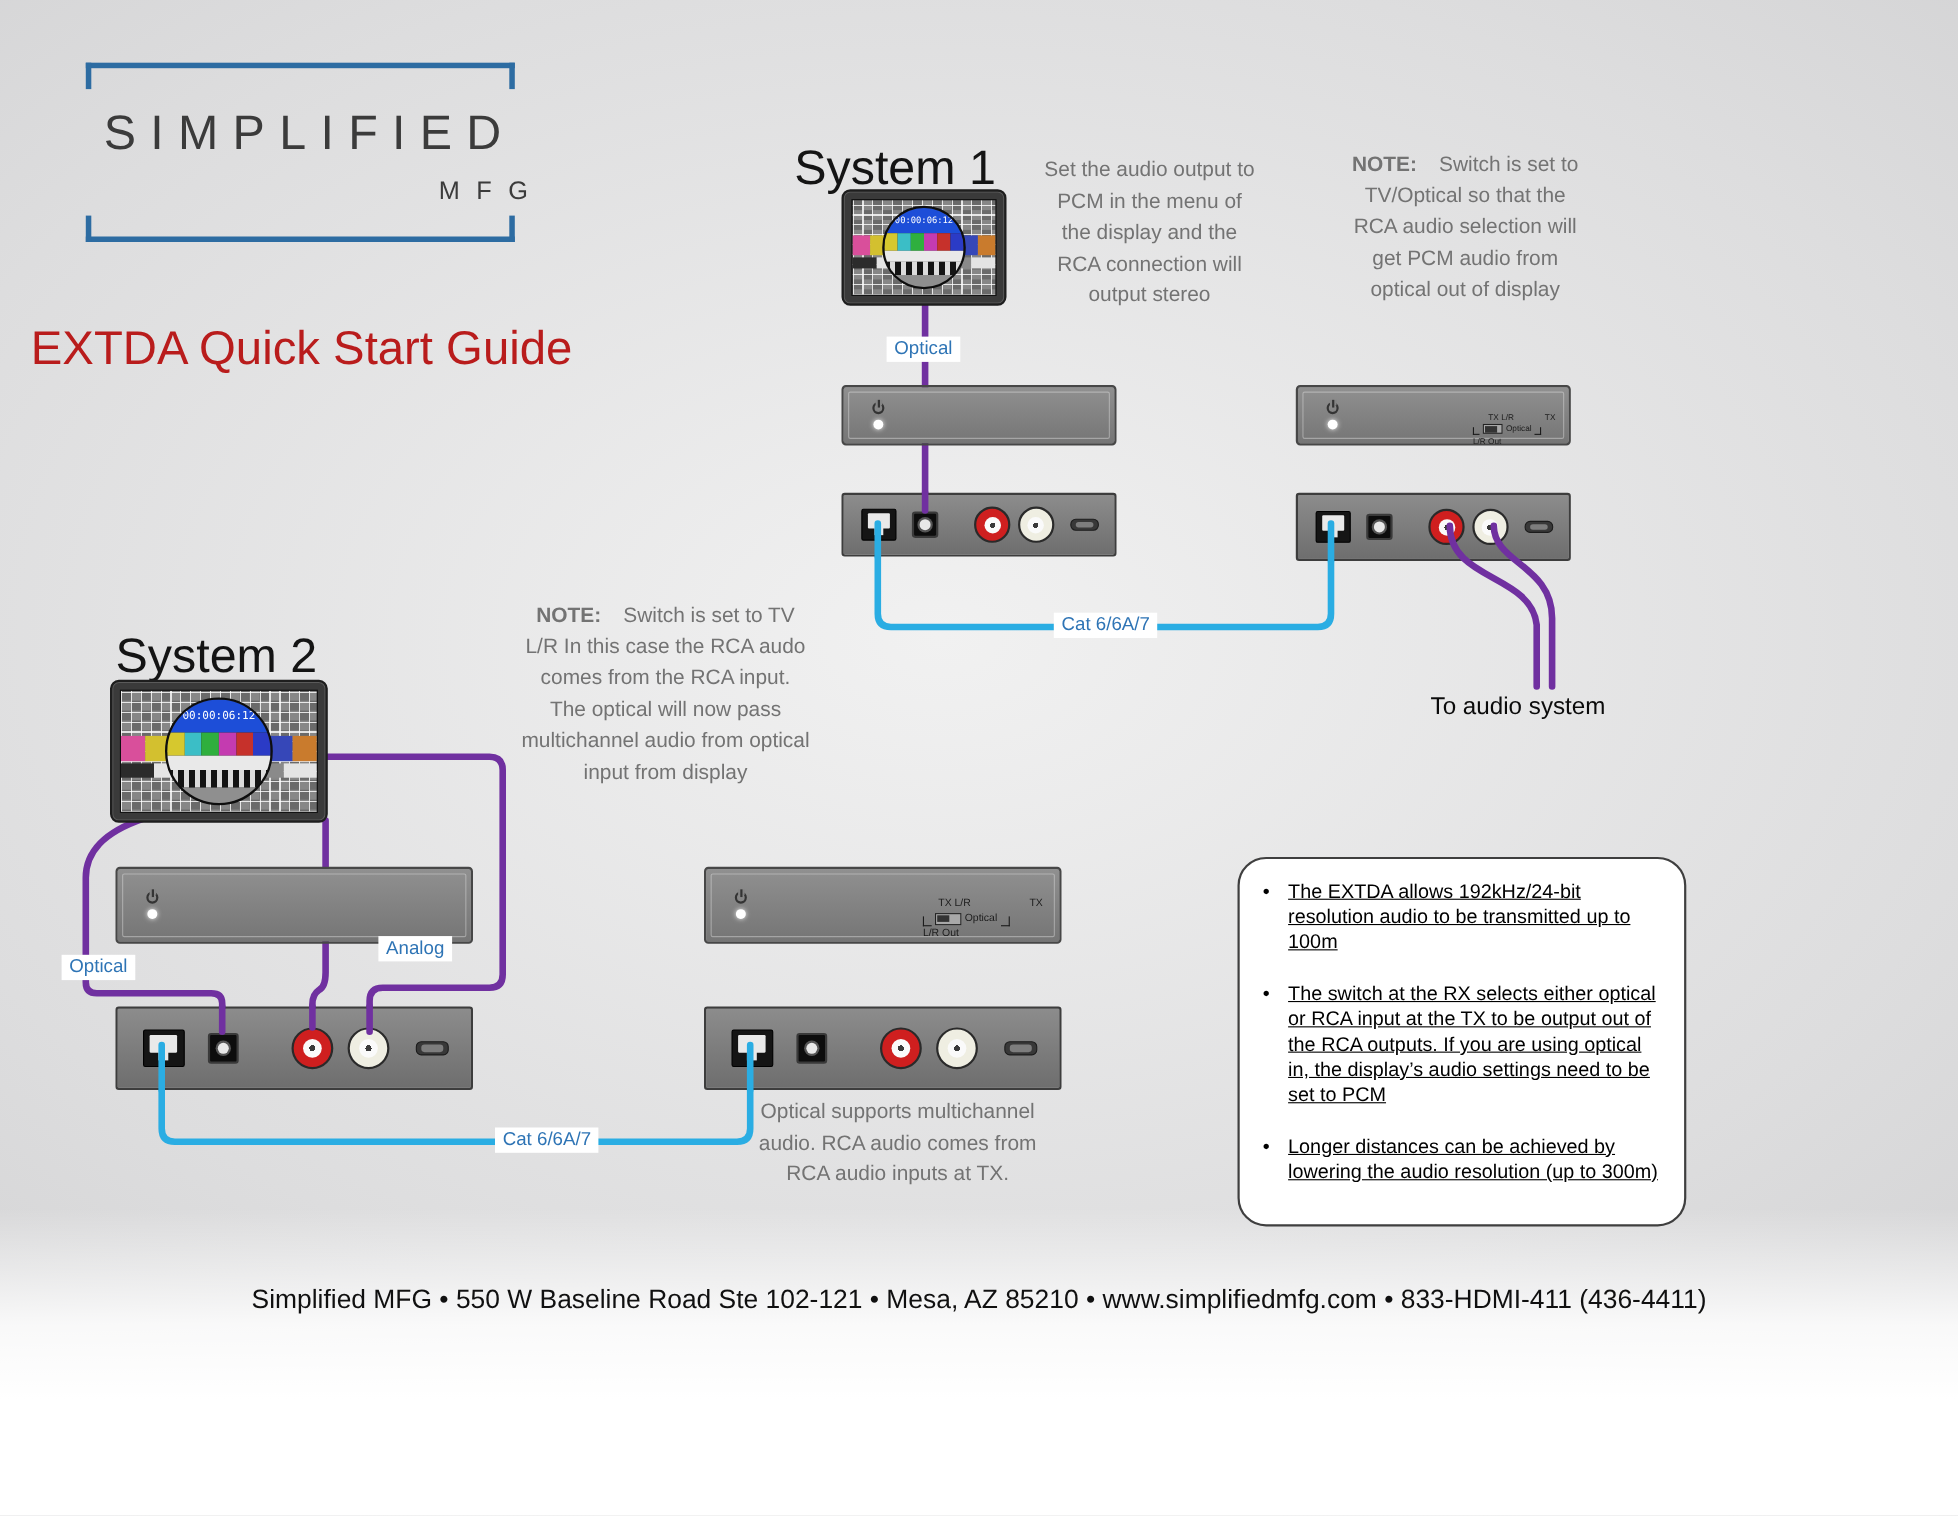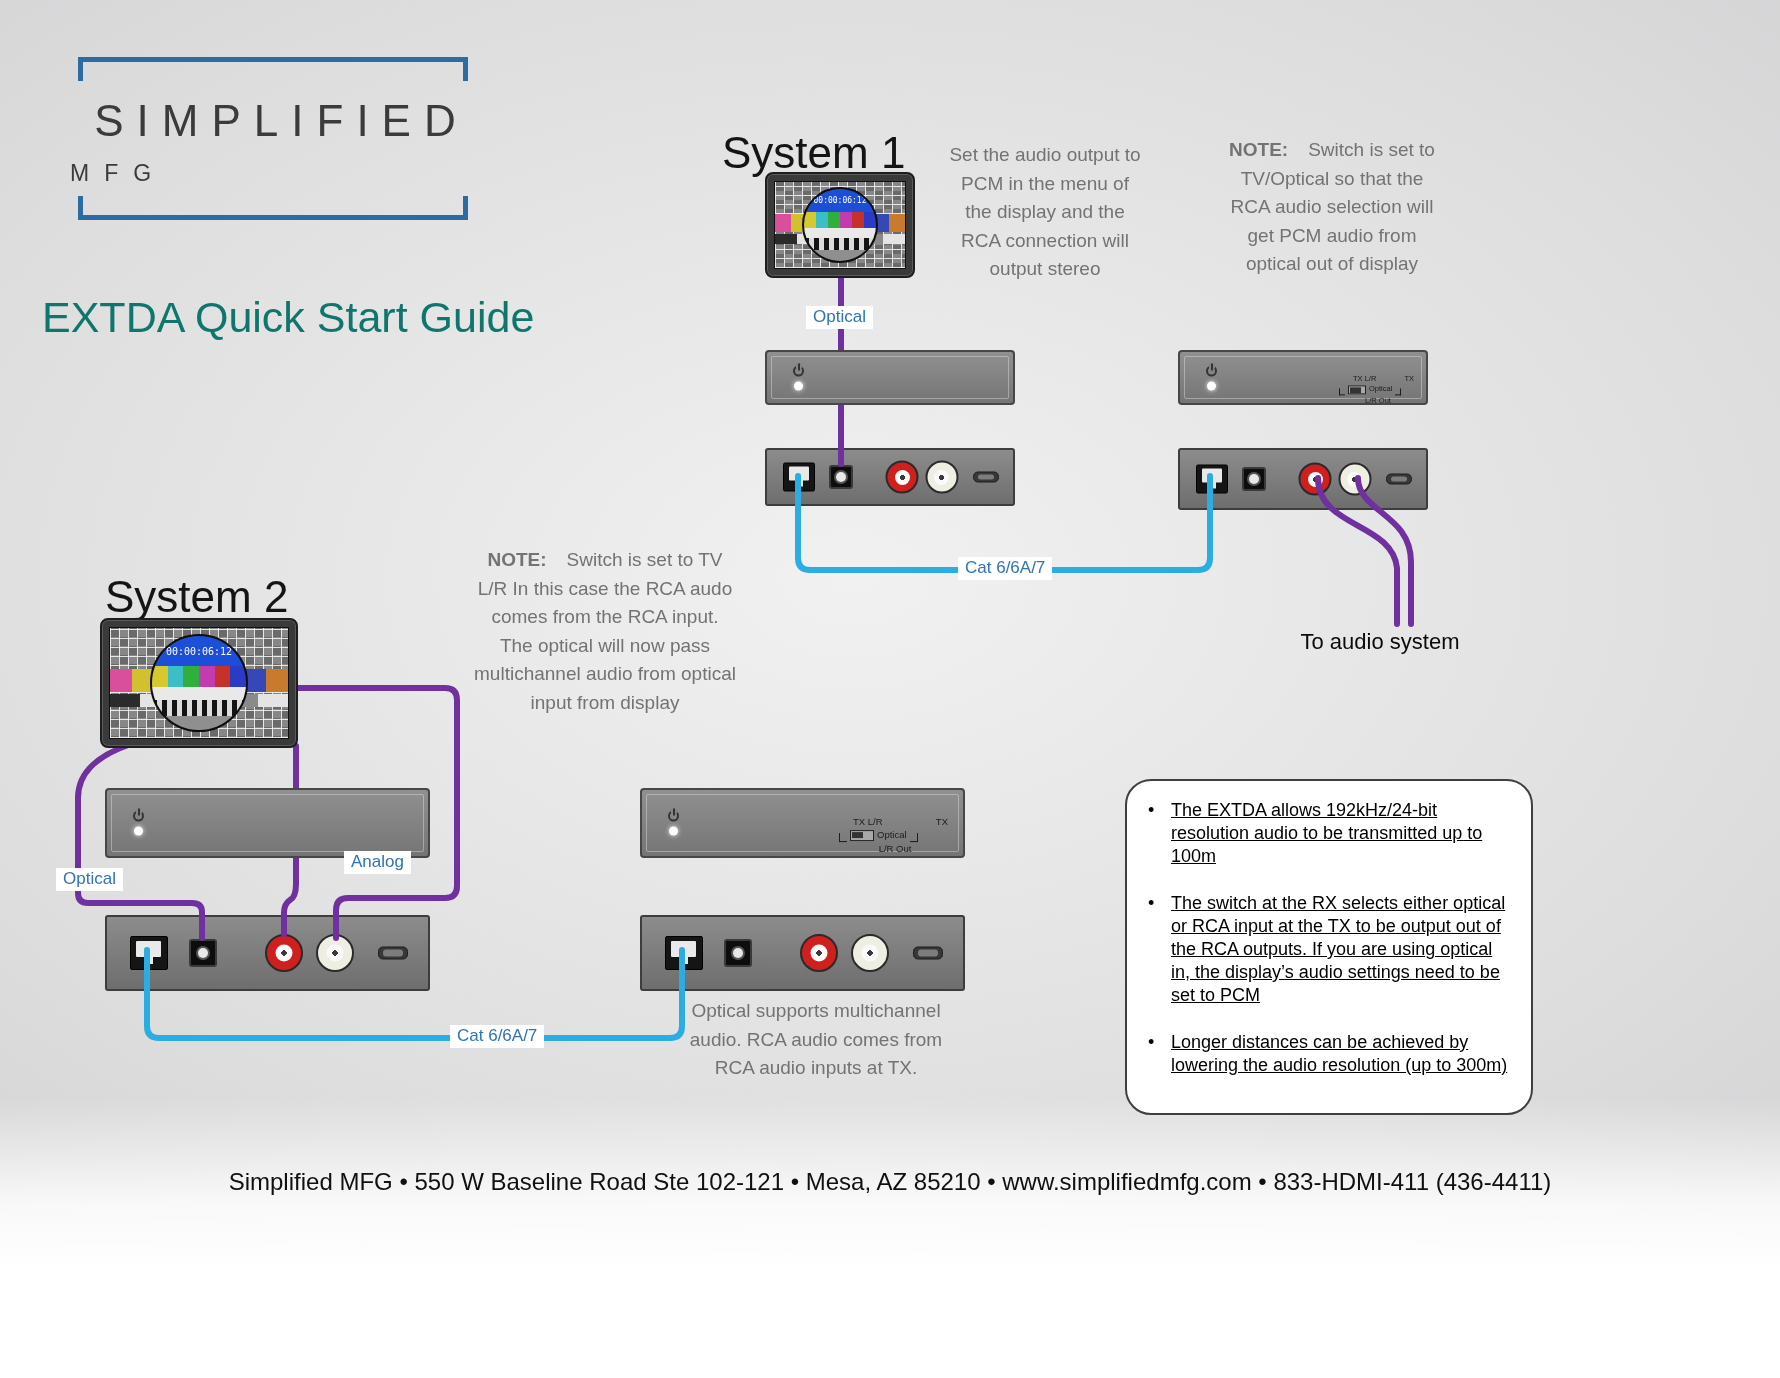--- a/index.html
+++ b/index.html
@@ -16,24 +16,24 @@
   .footer-text { position:absolute; left:0; top:1168px; width:100%; text-align:center;
     font-size:24px; color:#101010; z-index:5; }
 
   
   .logo-bracket-top { position:absolute; left:78px; top:57px; width:390px; height:24px;
     border-top:5px solid var(--logo-blue,#2d6ca2); border-left:5px solid var(--logo-blue,#2d6ca2); border-right:5px solid var(--logo-blue,#2d6ca2); }
   .logo-bracket-bottom { position:absolute; left:78px; top:196px; width:390px; height:24px;
     border-bottom:5px solid var(--logo-blue,#2d6ca2); border-left:5px solid var(--logo-blue,#2d6ca2); border-right:5px solid var(--logo-blue,#2d6ca2); }
   .logo-brand { position:absolute; left:55px; top:96px; width:440px; text-align:center;
     font-size:44px; letter-spacing:13px; text-indent:13px; color:#3b3b3b; }
-  .logo-sub { position:absolute; left:55px; top:160px; width:440px; text-align:left;
+  .logo-sub { position:absolute; left:55px; top:160px; width:440px; text-align:right;
     font-size:23px; letter-spacing:15px; text-indent:15px; color:#3b3b3b; }
 
-  .page-title { position:absolute; left:42px; top:293px; font-size:43px; font-weight:400; color:#0f766e;text-align:center; }
+  .page-title { position:absolute; left:28px; top:293px; font-size:43px; font-weight:400; color:#b91c1c;text-align:center; }
   .sys-heading { position:absolute; font-size:44px; font-weight:400; color:#141414;margin-top:20px; }
   .s1h { left:722px; top:108px; }
   .s2h { left:105px; top:552px; }
 
   
   .note { position:absolute; text-align:center; font-size:19px; line-height:1.5; color:#737373; z-index:2; }
   .note-prefix { font-weight:700; margin-right:20px; }
   .audio-note   { left:946px;  top:141px; width:198px; }
   .s1-note      { left:1228px; top:136px; width:208px; }
   .s2-note      { left:474px;  top:546px; width:262px; }
@@ -89,21 +89,21 @@
 
   .switch-panel { position:absolute; right:12px; top:50%; transform:translateY(-50%);
     width:112px; font-size:9.5px; color:#1c1c1c; line-height:1.15;margin-top:13px; }
   .sp-row1 { display:flex; justify-content:space-between; padding:0 3px 2px 14px; }
   .sp-row2 { display:flex; align-items:flex-start; gap:3px; }
   .sp-bracket { width:8px; height:9px; margin-top:3px; }
   .sp-bracket.l { border-left:1.5px solid #1c1c1c; border-bottom:1.5px solid #1c1c1c; }
   .sp-bracket.r { border-right:1.5px solid #1c1c1c; border-bottom:1.5px solid #1c1c1c; }
   .sp-switch { width:24px; height:11px; border:1.5px solid #222; background:#a8a8a8; position:relative; flex:none; }
   .sp-switch::after { content:''; position:absolute; left:1px; top:1px; width:11px; height:6px; background:#333; }
-  .sp-row3 { text-align:center; padding-top:2px; }
+  .sp-row3 { text-align:left; padding-top:2px; }
   .switch-panel.compact { width:78px; font-size:7.5px; right:9px; }
   .compact .sp-switch { width:18px; height:9px; }
   .compact .sp-bracket { width:6px; height:7px; }
 
   .rear { position:absolute; z-index:2; border-radius:3px; border:2px solid #3d3d3d;
     background:linear-gradient(180deg,#8c8c8c,#6e6e6e); }
   .port { position:absolute; top:50%; transform:translate(-50%,-50%); display:block; }
   .rj45 { left:13%; width:32px; height:29px; background:#151515; border-radius:2px; border:1px solid #000; position:absolute; }
   .rj45::before { content:''; position:absolute; left:16%; right:16%; top:12%; height:52%; background:#e9e9e9; border-radius:1px; }
   .rj45::after { content:''; position:absolute; left:37%; right:37%; top:60%; height:24%; background:#e9e9e9; }

